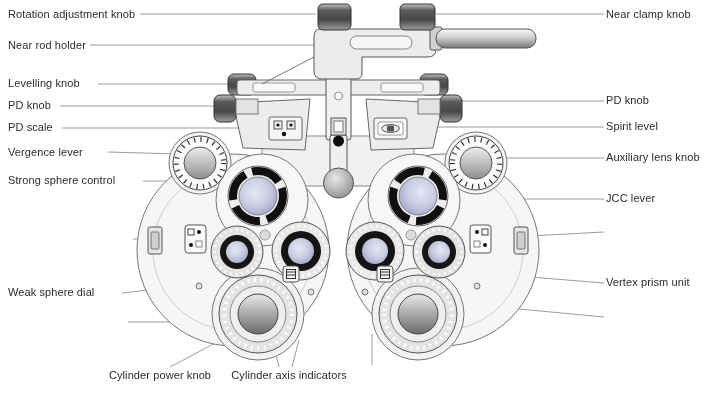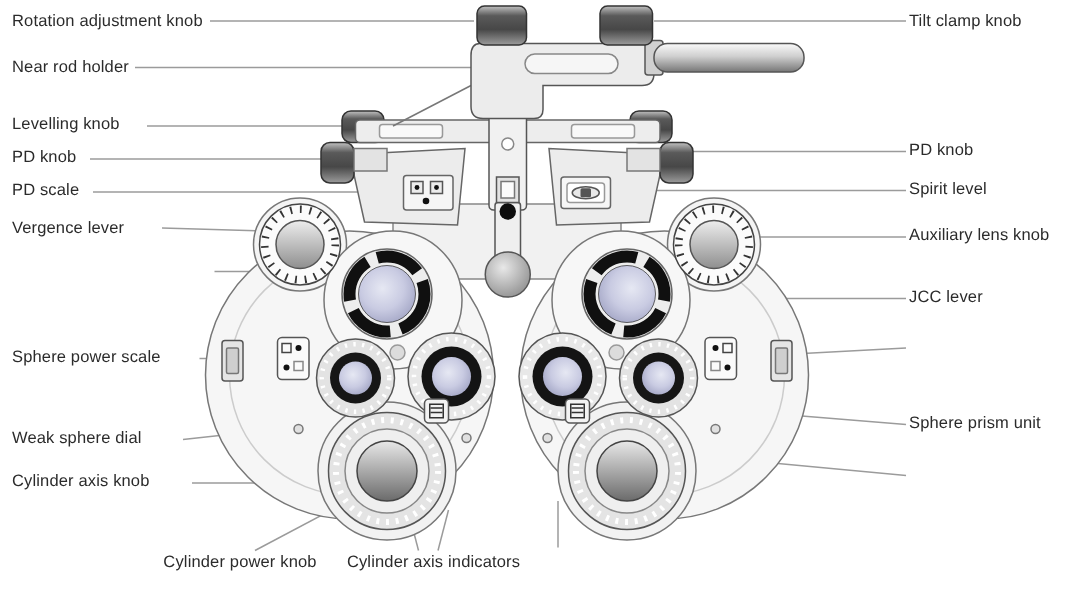--- a/index.html
+++ b/index.html
@@ -193,27 +193,26 @@
       <rect x="400" y="4" width="35" height="26" rx="5" fill="url(#gKnobTop)" stroke="#333"></rect>
     </g>
   </svg>
 
   <div class="lbl leftcol" style="top:8px">Rotation adjustment knob</div>
   <div class="lbl leftcol" style="top:39px">Near rod holder</div>
   <div class="lbl leftcol" style="top:77px">Levelling knob</div>
   <div class="lbl leftcol" style="top:99px">PD knob</div>
   <div class="lbl leftcol" style="top:121px">PD scale</div>
   <div class="lbl leftcol" style="top:146px">Vergence lever</div>
-  <div class="lbl leftcol" style="top:232px">Sphere power scale</div>
+  <div class="lbl leftcol" style="top:174px">Strong sphere control</div>
   <div class="lbl leftcol" style="top:286px">Weak sphere dial</div>
-  <div class="lbl leftcol" style="top:315px">Cylinder axis knob</div>
-
-  <div class="lbl rightcol" style="top:8px">Tilt clamp knob</div>
+
+  <div class="lbl rightcol" style="top:8px">Near clamp knob</div>
   <div class="lbl rightcol" style="top:94px">PD knob</div>
   <div class="lbl rightcol" style="top:120px">Spirit level</div>
   <div class="lbl rightcol" style="top:151px">Auxiliary lens knob</div>
   <div class="lbl rightcol" style="top:192px">JCC lever</div>
-  <div class="lbl rightcol" style="top:276px">Sphere prism unit</div>
+  <div class="lbl rightcol" style="top:276px">Vertex prism unit</div>
 
   <div class="lbl centercol" style="top:369px;left:224px;width:130px">Cylinder axis indicators</div>
   <div class="lbl centercol" style="top:369px;left:100px;width:120px">Cylinder power knob</div>
 
 </div>
 
 </body></html>

